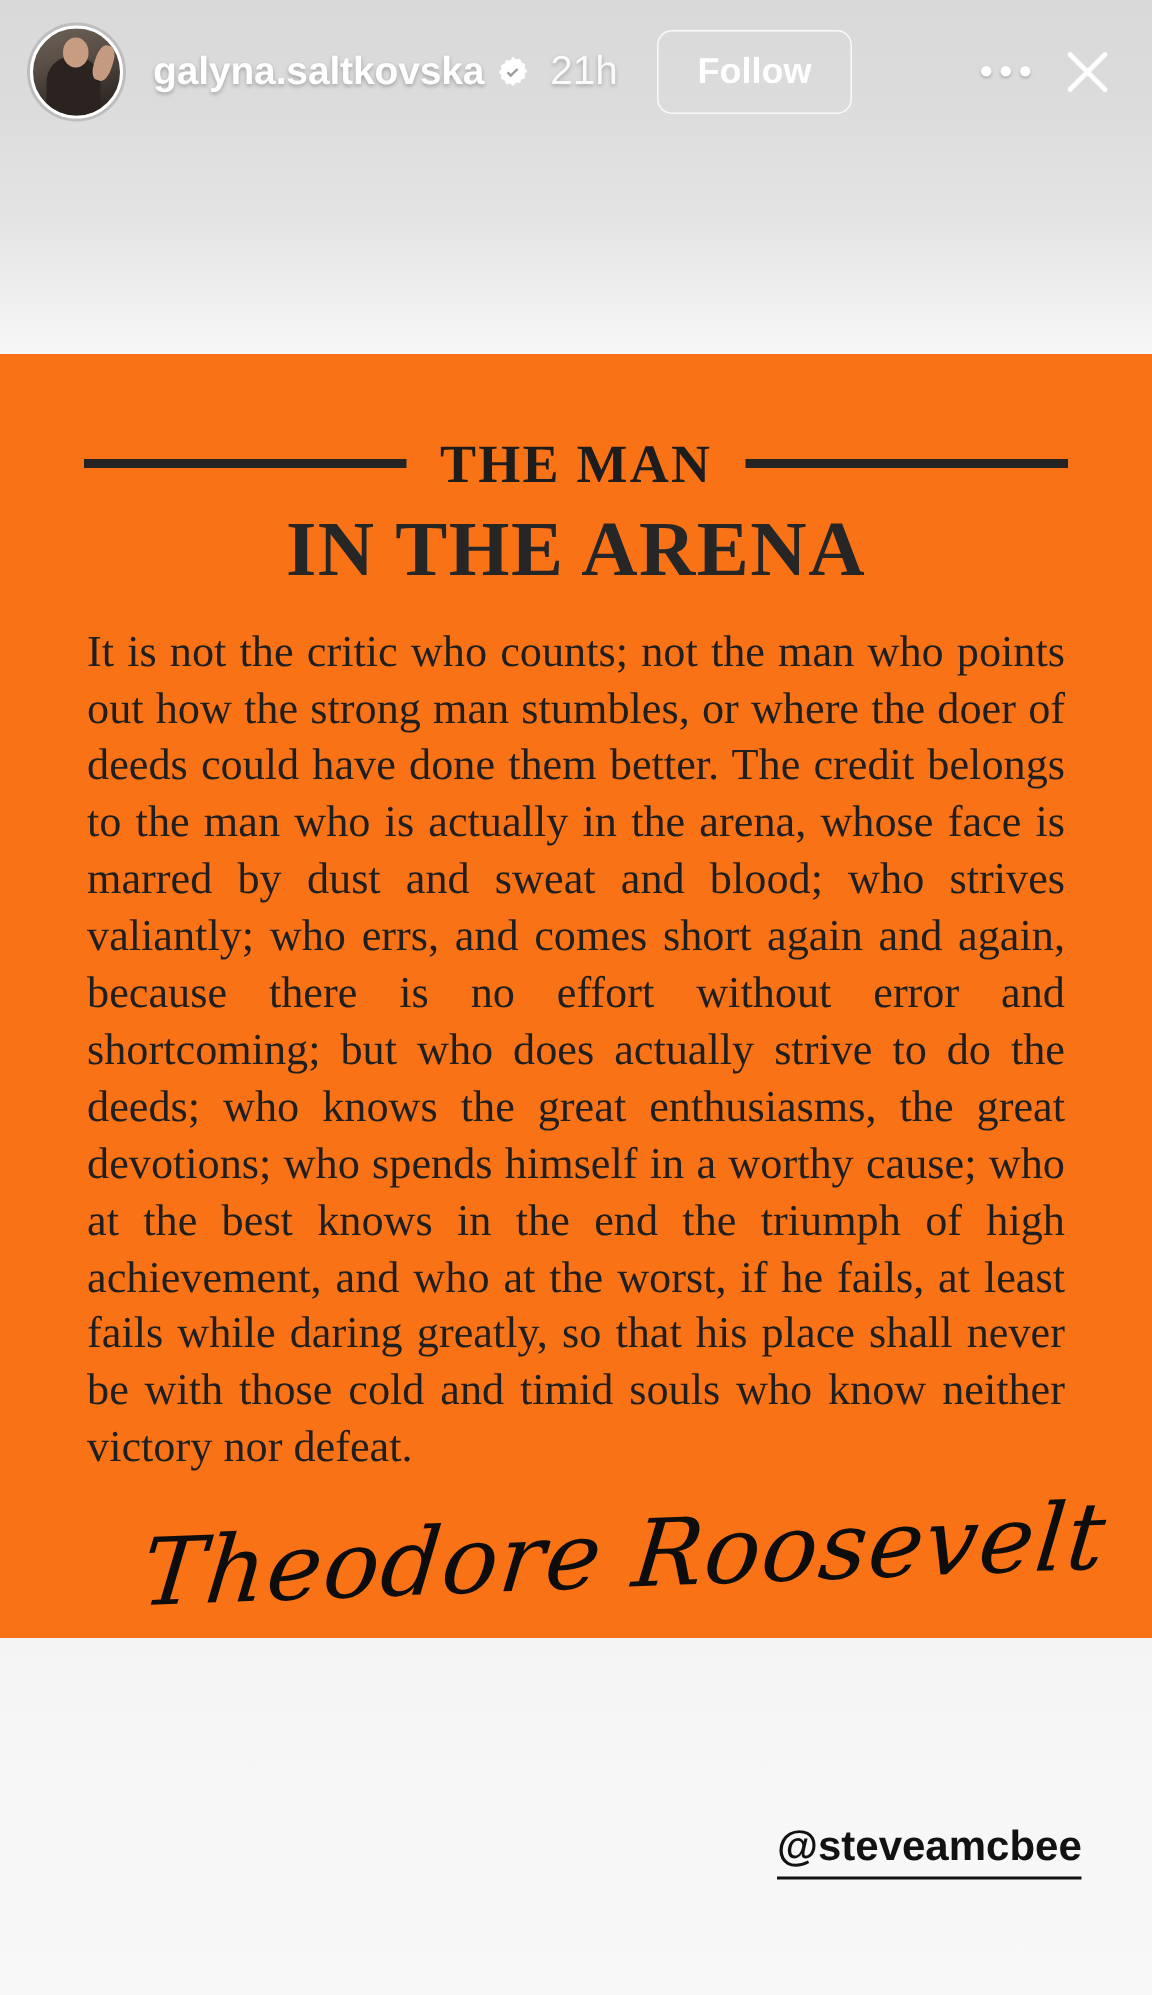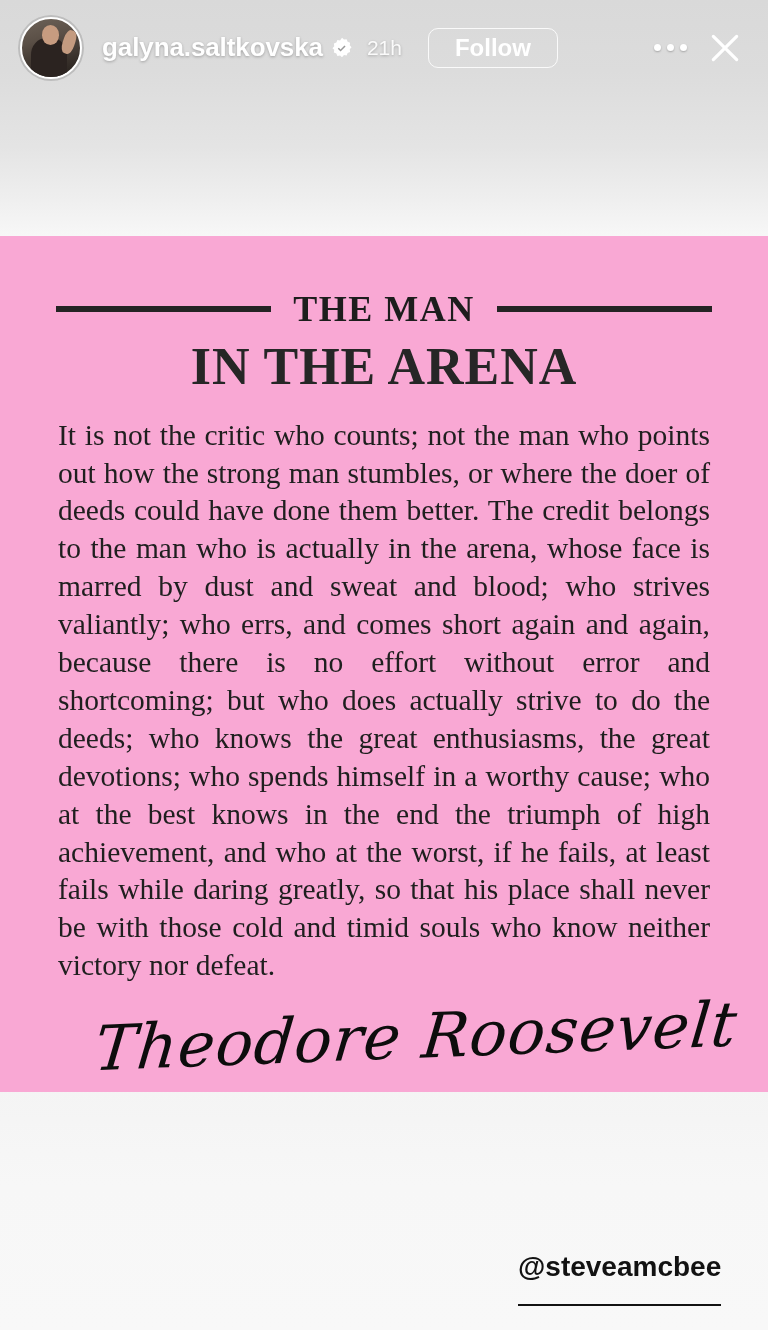--- a/index.html
+++ b/index.html
@@ -95,28 +95,28 @@
     height: 22px;
     flex: none;
     display: inline-flex;
     align-items: center;
     justify-content: center;
   }
 
   .time-ago {
     margin-left: 14px;
     color: rgba(255,255,255,0.92);
-    font-size: 21px;
+    font-size: 27px;
     font-weight: 400;
     text-shadow: 0 1px 3px rgba(0,0,0,0.25);
   }
 
   .follow-btn {
     margin-left: 26px;
-    height: 40px;
+    height: 56px;
     padding: 0 26px;
     border-radius: 10px;
     border: 1.5px solid rgba(255,255,255,0.85);
     background: transparent;
     color: #ffffff;
     font-size: 24px;
     font-weight: 600;
     font-family: "Liberation Sans", sans-serif;
     cursor: pointer;
     display: flex;
@@ -170,21 +170,21 @@
     background: linear-gradient(180deg,#f4f4f4 0%, #f7f7f7 40%, #f8f8f8 100%);
   }
 
   
   .quote-card {
     position: absolute;
     left: 0;
     top: 236px;
     width: 768px;
     height: 856px;
-    background: #f9a8d4;
+    background: #f97316;
     overflow: hidden;
   }
 
   .title-row {
     display: flex;
     align-items: center;
     justify-content: center;
     margin-top: 52px;
     padding: 0 56px;
   }
@@ -233,27 +233,27 @@
     color: #0d0d0d;
     transform: rotate(-2.2deg) skewX(-8deg);
     letter-spacing: 1px;
     white-space: nowrap;
   }
 
   
   .handle-sticker {
     position: absolute;
     left: 518px;
-    top: 1250px;
+    top: 1214px;
     font-family: "Liberation Sans", sans-serif;
     font-size: 28px;
     font-weight: 600;
     color: #121212;
     border-bottom: 2.5px solid #121212;
-    padding-bottom: 20px;
+    padding-bottom: 3px;
     line-height: 1.2;
     cursor: pointer;
   }
 </style>
 </head>
 <body>
 
 <div id="app">
 
   <div class="backdrop-top"></div>

